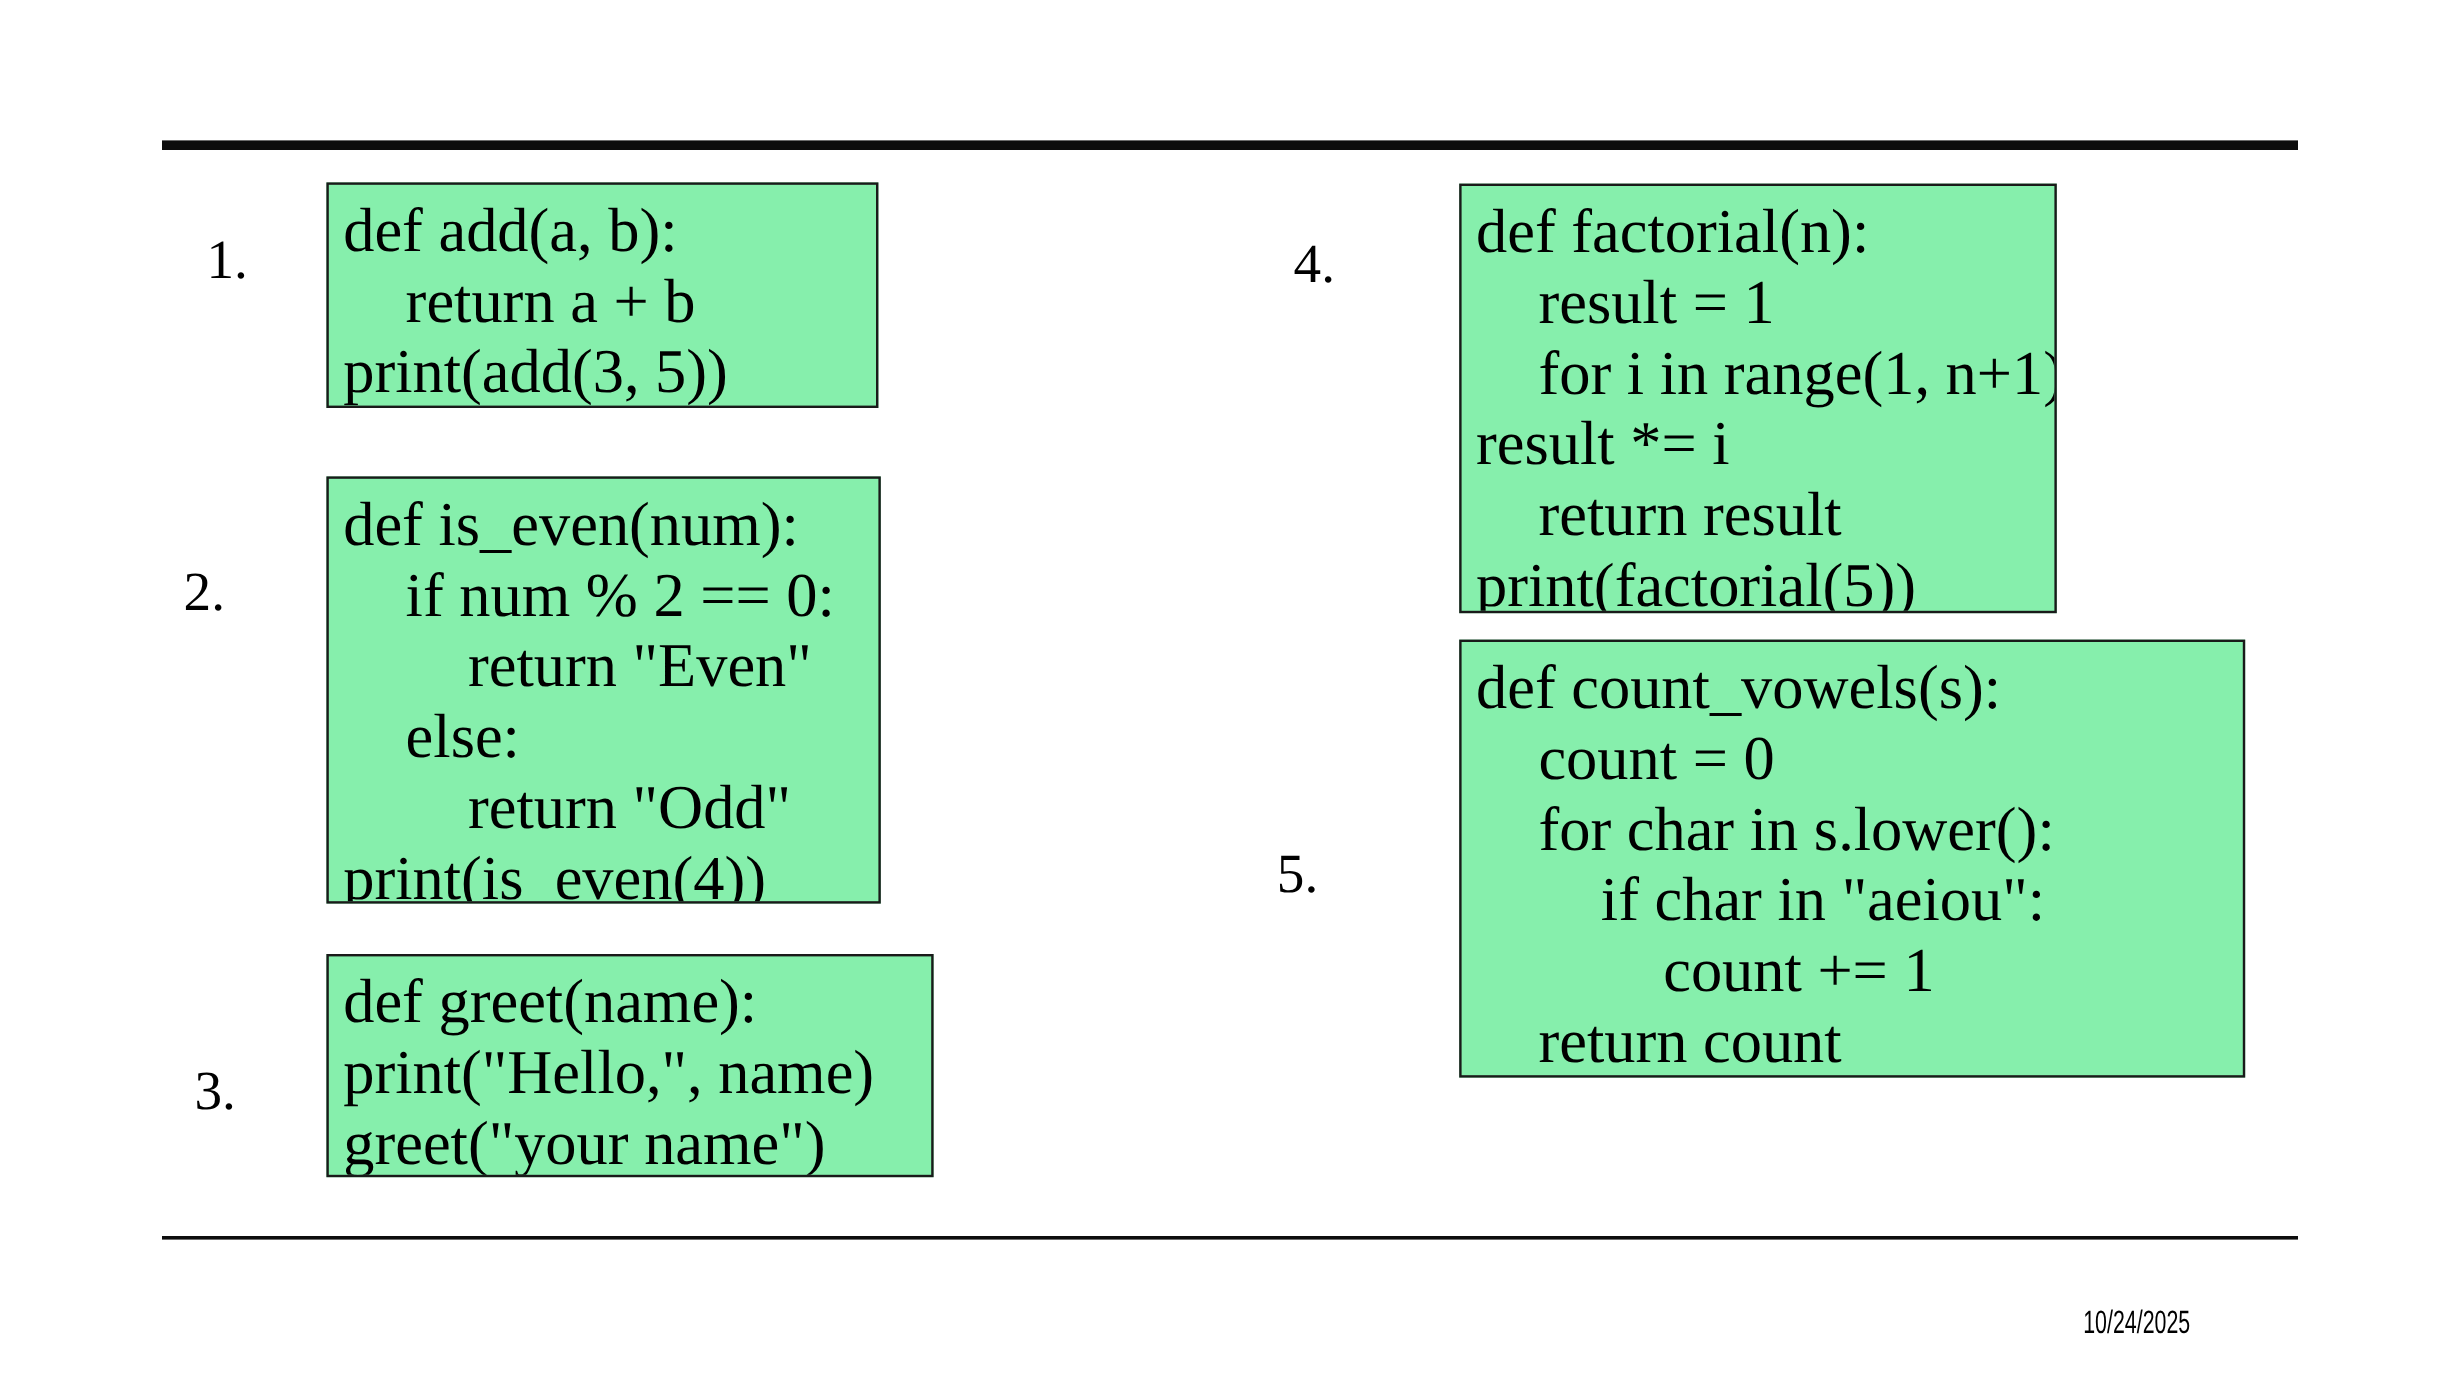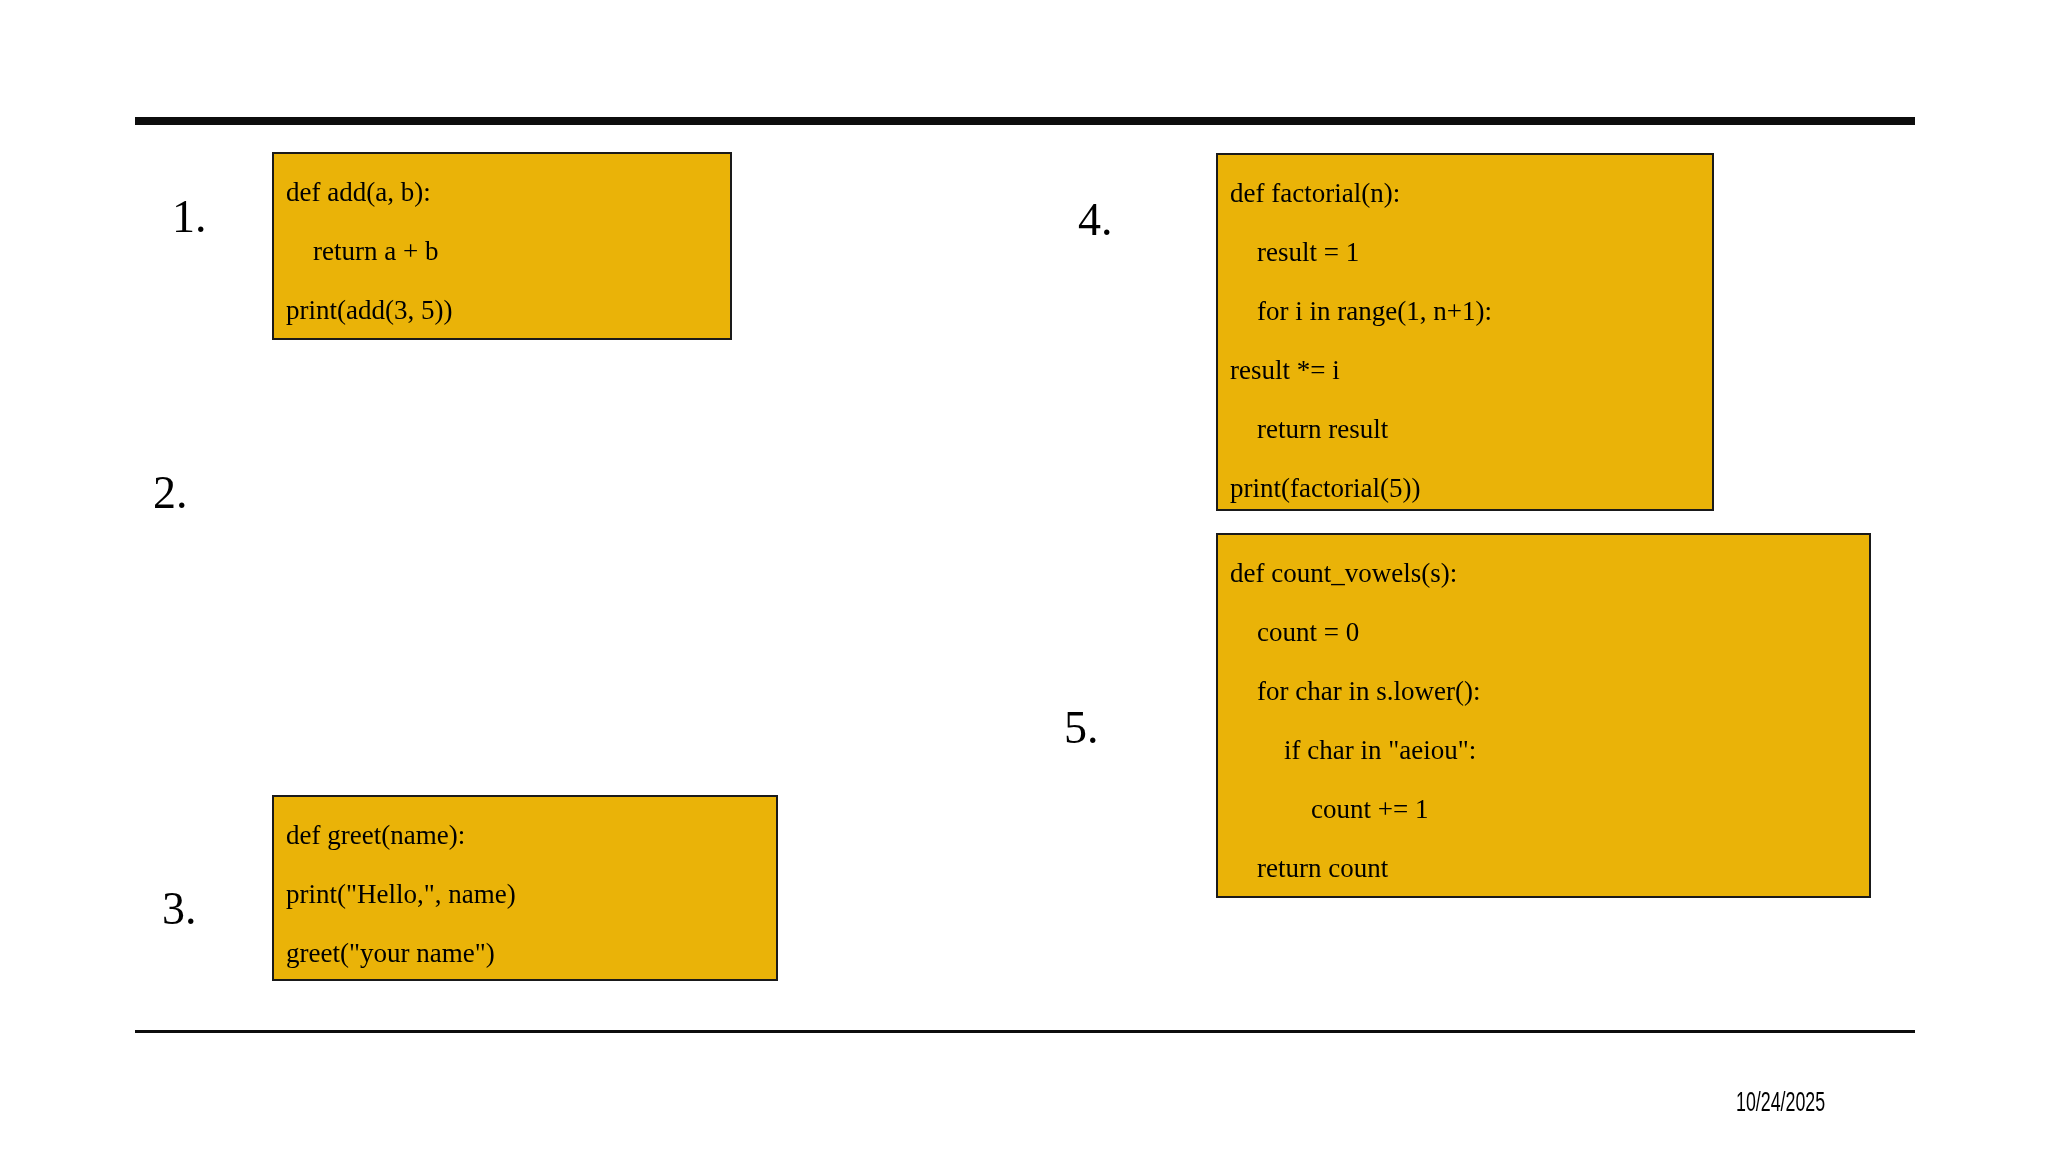--- a/index.html
+++ b/index.html
@@ -33,24 +33,24 @@
   .num-1 { left: 172px;  top: 194px; }
   .num-2 { left: 153px;  top: 470px; }
   .num-3 { left: 162px;  top: 886px; }
   .num-4 { left: 1078px; top: 197px; }
   .num-5 { left: 1064px; top: 705px; }
 
   .codebox {
     position: absolute;
     box-sizing: border-box;
     border: 2px solid #1a1a1a;
-    background: #eab308;
+    background: #86efac;
     padding: 9px 12px;
     font-family: "Liberation Serif", serif;
-    font-size: 27px;
+    font-size: 52px;
     line-height: 59px;
     white-space: pre;
     overflow: hidden;
     color: #000000;
   }
   .box-1 { left: 272px;  top: 152px; width: 460px; height: 188px; }
   .box-2 { left: 272px;  top: 397px; width: 462px; height: 356px; }
   .box-3 { left: 272px;  top: 795px; width: 506px; height: 186px; }
   .box-4 { left: 1216px; top: 153px; width: 498px; height: 358px; }
   .box-5 { left: 1216px; top: 533px; width: 655px; height: 365px; }
@@ -73,20 +73,26 @@
 <div class="page">
 
   <div class="rule rule-top"></div>
 
   <div class="num num-1">1.</div>
   <div class="codebox box-1">def add(a, b):
     return a + b
 print(add(3, 5))</div>
 
   <div class="num num-2">2.</div>
+  <div class="codebox box-2">def is_even(num):
+    if num % 2 == 0:
+        return "Even"
+    else:
+        return "Odd"
+print(is_even(4))</div>
 
   <div class="num num-3">3.</div>
   <div class="codebox box-3">def greet(name):
 print("Hello,", name)
 greet("your name")</div>
 
   <div class="num num-4">4.</div>
   <div class="codebox box-4">def factorial(n):
     result = 1
     for i in range(1, n+1):

